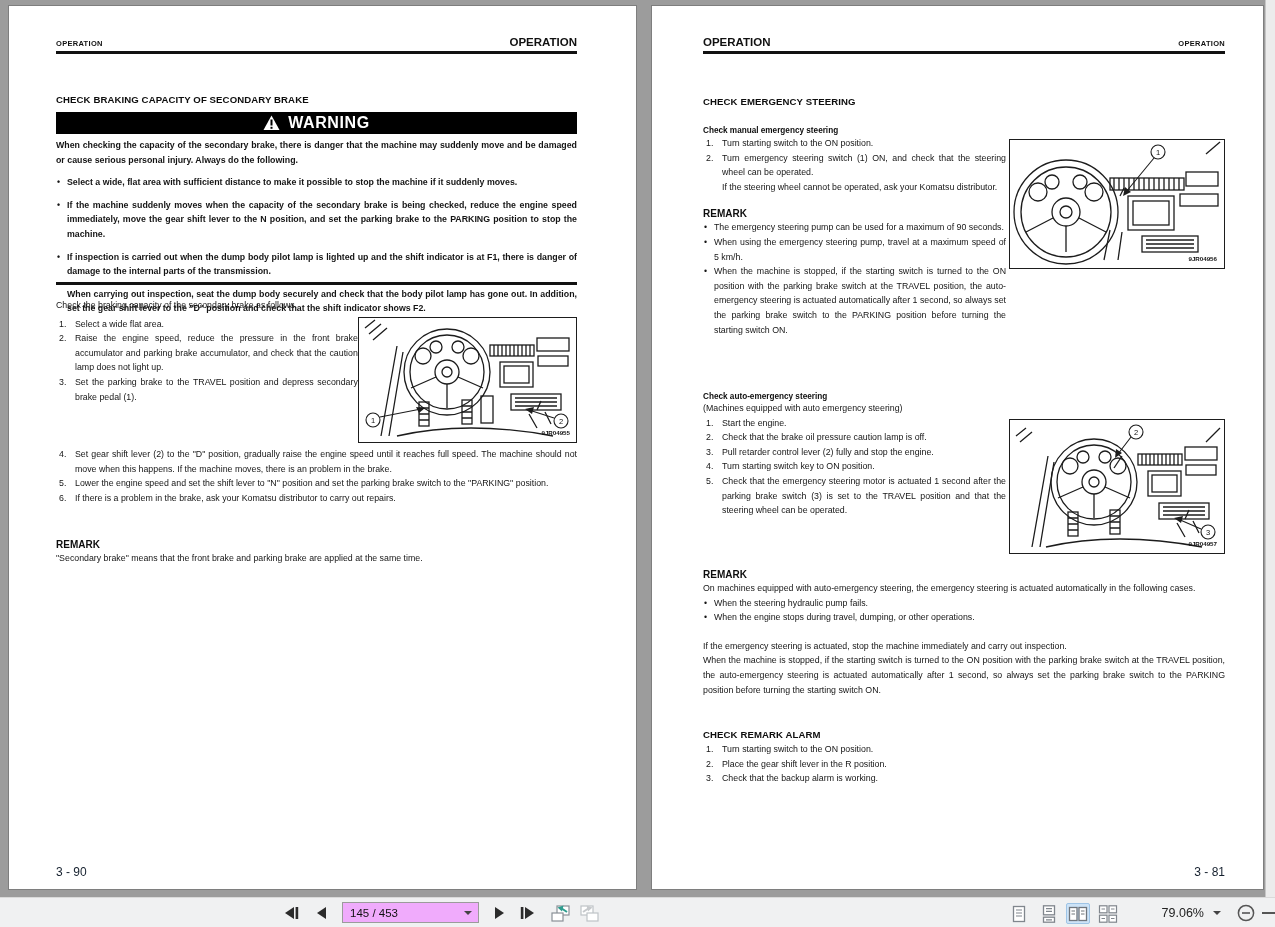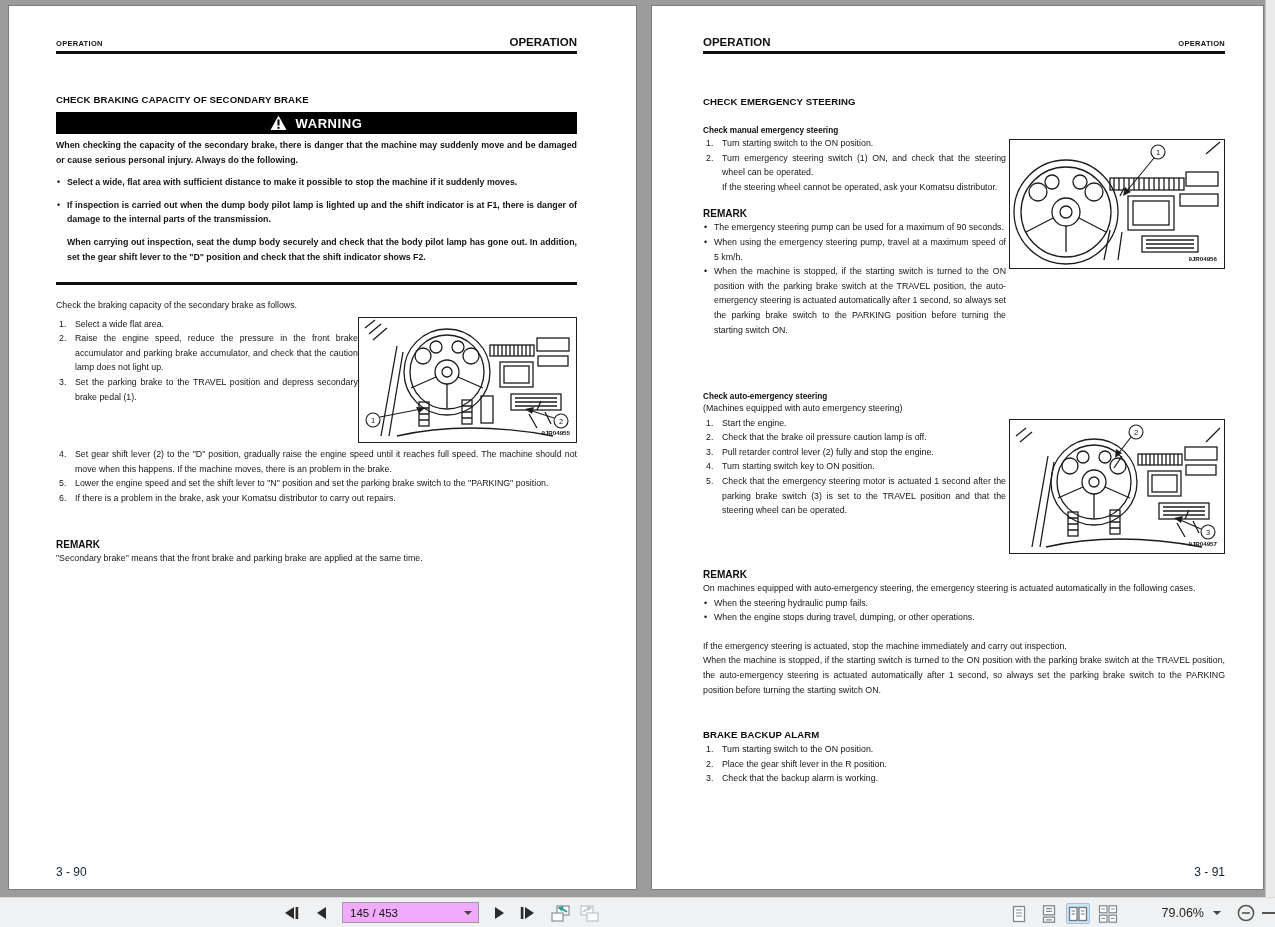--- a/index.html
+++ b/index.html
@@ -20,21 +20,21 @@
   .rule2{height:2.6px;background:#111;}
   .rule3{height:3px;background:#111;}
 
   .sec-title{font-size:9.6px;font-weight:bold;color:#0d0d0d;letter-spacing:.1px;}
   .body-t{font-size:8.8px;line-height:14.6px;color:#151515;}
   .just{text-align:justify;}
   .boldt{font-weight:bold;margin-top:8px;}
   .subhead{font-size:8.2px;font-weight:bold;color:#0d0d0d;}
 
   .warn-bar{height:22px;background:#000;display:flex;align-items:center;justify-content:center;gap:8px;}
-  .warn-label{color:#fff;font-size:13px;font-weight:bold;letter-spacing:.6px;}
+  .warn-label{color:#fff;font-size:16px;font-weight:bold;letter-spacing:.6px;}
 
   .b-item{position:relative;padding-left:11px;}
   .b-item::before{content:"\2022";position:absolute;left:1px;top:0;}
   .note-ind{padding-left:11px;}
 
   .s-item{position:relative;padding-left:19px;}
   .s-num{position:absolute;left:3px;top:0;}
 
   .remark-label{font-size:10px;font-weight:bold;color:#0d0d0d;line-height:13px;}
 
@@ -86,20 +86,21 @@
       <div class="warn-bar">
         <svg width="17" height="16" viewBox="0 0 17 16">
           <polygon points="8.5,0.5 16.5,15 0.5,15" fill="#fff"></polygon>
           <rect x="7.5" y="4.5" width="2" height="6" fill="#000"></rect>
           <rect x="7.5" y="11.8" width="2" height="2" fill="#000"></rect>
         </svg>
         <span class="warn-label">WARNING</span>
       </div>
       <div class="body-t boldt just" style="margin-top:4px;">When checking the capacity of the secondary brake, there is danger that the machine may suddenly move and be damaged or cause serious personal injury. Always do the following.</div>
       <div class="body-t boldt just b-item">Select a wide, flat area with sufficient distance to make it possible to stop the machine if it suddenly moves.</div>
+      <div class="body-t boldt just b-item">If the machine suddenly moves when the capacity of the secondary brake is being checked, reduce the engine speed immediately, move the gear shift lever to the N position, and set the parking brake to the PARKING position to stop the machine.</div>
       <div class="body-t boldt just b-item">If inspection is carried out when the dump body pilot lamp is lighted up and the shift indicator is at F1, there is danger of damage to the internal parts of the transmission.</div>
       <div class="body-t boldt just note-ind">When carrying out inspection, seat the dump body securely and check that the body pilot lamp has gone out. In addition, set the gear shift lever to the "D" position and check that the shift indicator shows F2.</div>
     </div>
 
     <div class="content cl" style="top:276px;">
       <div class="rule3"></div>
       <div class="body-t" style="margin-top:13px;">Check the braking capacity of the secondary brake as follows.</div>
       <div class="row" style="margin-top:4px;">
         <div class="coltext">
           <div class="body-t just s-item">
@@ -329,39 +330,39 @@
     <div class="content cr" style="top:562px;">
       <div class="remark-label">REMARK</div>
       <div class="body-t just">On machines equipped with auto-emergency steering, the emergency steering is actuated automatically in the following cases.</div>
       <div class="body-t just b-item">When the steering hydraulic pump fails.</div>
       <div class="body-t just b-item">When the engine stops during travel, dumping, or other operations.</div>
       <div class="body-t just" style="margin-top:14px;">If the emergency steering is actuated, stop the machine immediately and carry out inspection.</div>
       <div class="body-t just">When the machine is stopped, if the starting switch is turned to the ON position with the parking brake switch at the TRAVEL position, the auto-emergency steering is actuated automatically after 1 second, so always set the parking brake switch to the PARKING position before turning the starting switch ON.</div>
     </div>
 
     <div class="content cr" style="top:723px;">
-      <div class="sec-title">BRAKE BACKUP ALARM</div>
+      <div class="sec-title">CHECK REMARK ALARM</div>
       <div style="margin-top:2px;">
         <div class="body-t just s-item">
           <span class="s-num">1.</span>
           <span>Turn starting switch to the ON position.</span>
         </div>
         <div class="body-t just s-item">
           <span class="s-num">2.</span>
           <span>Place the gear shift lever in the R position.</span>
         </div>
         <div class="body-t just s-item">
           <span class="s-num">3.</span>
           <span>Check that the backup alarm is working.</span>
         </div>
       </div>
     </div>
 
     <div class="content cr" style="top:856px;text-align:right;">
-      <span class="pagenum">3 - 91</span>
+      <span class="pagenum">3 - 81</span>
     </div>
   </div>
 
   <div class="scrollbar"></div>
 
   <div class="toolbar">
 
     <div class="tb-btn" style="left:281px;">
       <svg width="17" height="14" viewBox="0 0 17 14">
         <polygon points="11,1 2,7 11,13" fill="#2b2b2b"></polygon>

